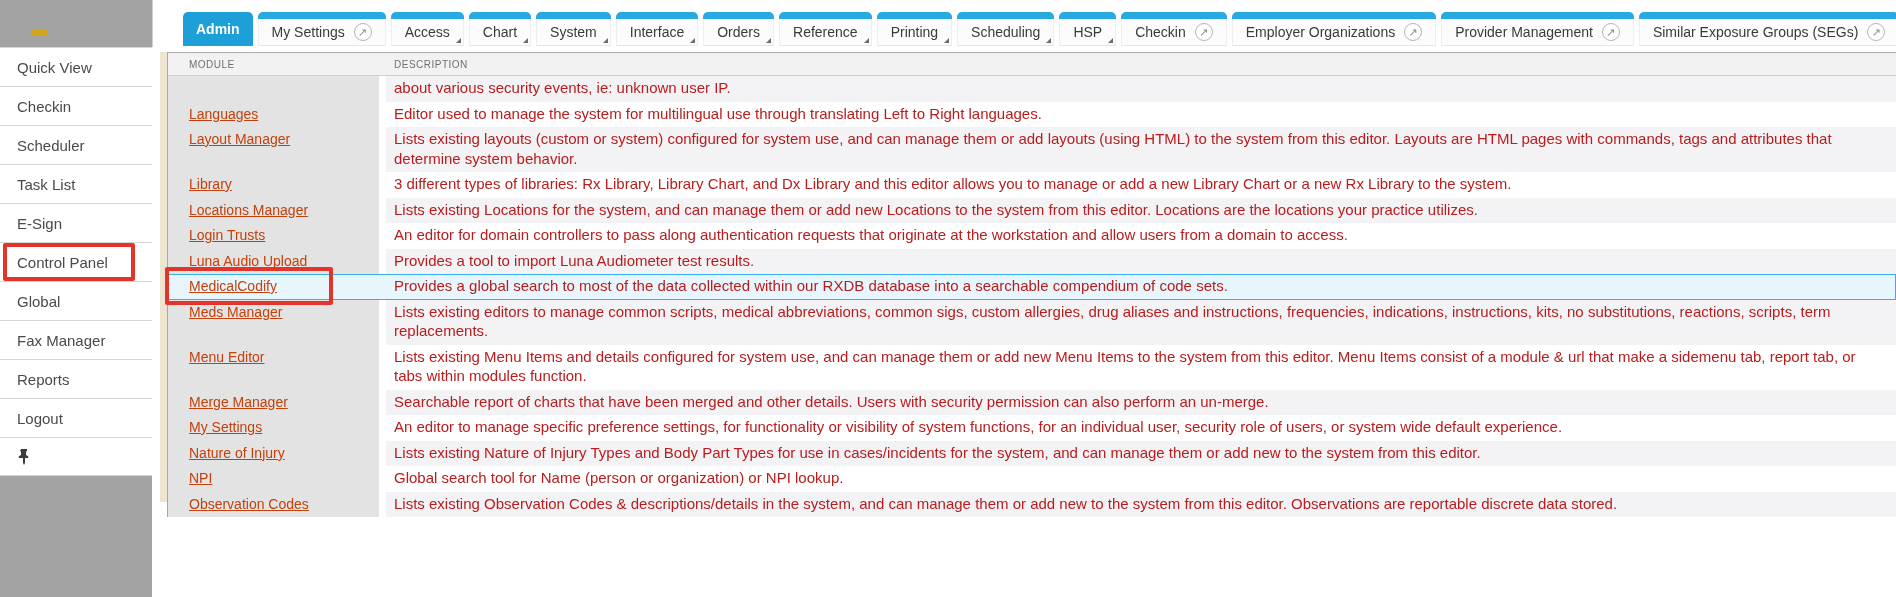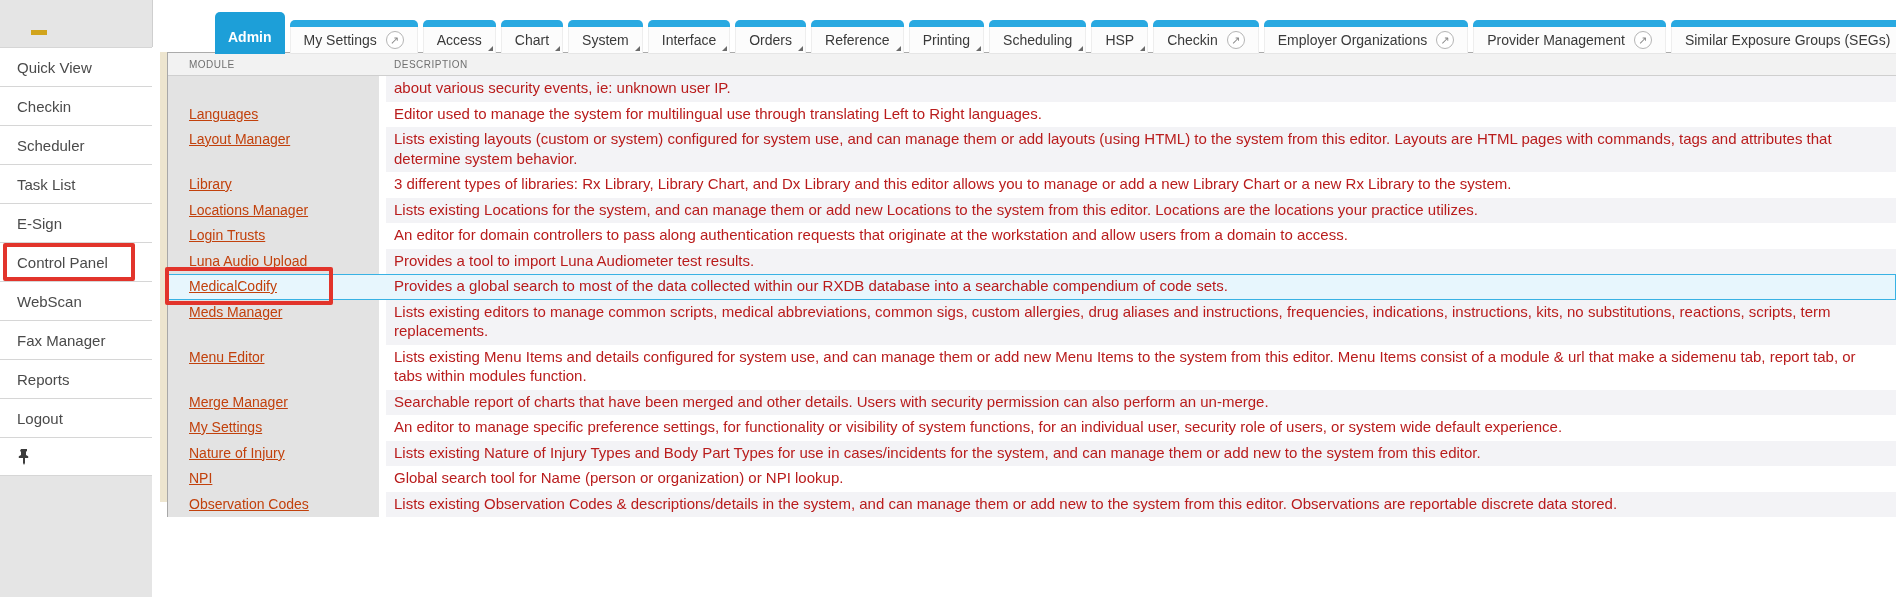--- a/index.html
+++ b/index.html
@@ -1,41 +1,41 @@
 <!DOCTYPE html>
 <html><head>
 <meta charset="utf-8">
 <style>
   * { margin:0; padding:0; box-sizing:border-box; }
   html,body { width:1896px; height:597px; background:#ffffff; overflow:hidden;
               font-family:"Liberation Sans", sans-serif; }
   #canvas { position:relative; width:1896px; height:597px; background:#fff; }
 
   
-  .sidebar { position:absolute; left:0; top:0; width:152px; height:597px; background:#e5e5e5; }
+  .sidebar { position:absolute; left:0; top:0; width:152px; height:597px; background:#a3a3a3; }
   .side-topline { position:absolute; left:152px; top:0; width:1px; height:47px; background:#cfcfcf; }
   .yellow-dash { position:absolute; left:31px; top:30px; width:16px; height:5px; background:#d1a41c; }
   .side-list { position:absolute; left:0; top:47px; width:152px; }
   .side-item { position:relative; height:39px; display:flex; align-items:center;
                padding-left:17px; font-size:15px; color:#4a4a4a; border-top:1px solid #d6d6d6;
                background:#fff; cursor:pointer; white-space:nowrap; }
   .side-item.last { border-bottom:1px solid #d6d6d6; }
   .redbox-side { position:absolute; left:3px; top:0px; width:132px; height:38px;
                  border:4px solid #e2342b; border-radius:2px; pointer-events:none; z-index:6; }
   .pin-svg { width:14px; height:16px; fill:#3c3c3c; }
 
   
   .tabbar { position:absolute; left:183px; top:12px; display:flex; gap:5px; align-items:flex-end; z-index:2; }
   .tab { position:relative; display:flex; flex-direction:column; border-radius:5px 5px 0 0; cursor:pointer; }
   .tab .cap { height:7px; background:#29a9e1; border-radius:5px 5px 0 0; }
   .tab .tbody { position:relative; height:27px; display:flex; align-items:center;
                 padding:0 13px; background:#fcfcfc; border-left:1px solid #eeeeee;
                 border-right:1px solid #eeeeee; border-bottom:1px solid #e6e6e6; white-space:nowrap; }
   .tab .tlabel { font-size:14px; color:#3a3a3a; }
-  .tab.active { background:#1d9fd8; height:42px; justify-content:flex-end; border-radius:5px 5px 0 0;margin-left:32px; }
+  .tab.active { background:#1d9fd8; height:34px; justify-content:flex-start; border-radius:5px 5px 0 0; }
   .tab.active .tbody { background:transparent; border:none; height:34px; }
   .tab.active .tlabel { color:#ffffff; font-weight:bold; }
   .pop { display:inline-flex; align-items:center; justify-content:center; margin-left:9px;
          width:18px; height:18px; border:1px solid #b5b5b5; border-radius:50%;
          font-size:11px; color:#8a8a8a; background:#fff; flex:0 0 auto; }
   .corner { position:absolute; right:2px; bottom:2px; width:0; height:0;
             border-left:5px solid transparent; border-bottom:5px solid #6b6b6b; }
 
   
   .strip { position:absolute; left:160px; top:52px; width:7px; height:450px; background:#ede5cf; }
@@ -81,21 +81,21 @@
           <span>Task List</span>
         </div>
       <div class="side-item">
           <span>E-Sign</span>
         </div>
       <div class="side-item">
         <span>Control Panel</span>
         <span class="redbox-side"></span>
       </div>
       <div class="side-item">
-          <span>WebScan</span>
+          <span>Global</span>
         </div>
       <div class="side-item">
           <span>Fax Manager</span>
         </div>
       <div class="side-item">
           <span>Reports</span>
         </div>
       <div class="side-item">
           <span>Logout</span>
         </div>

